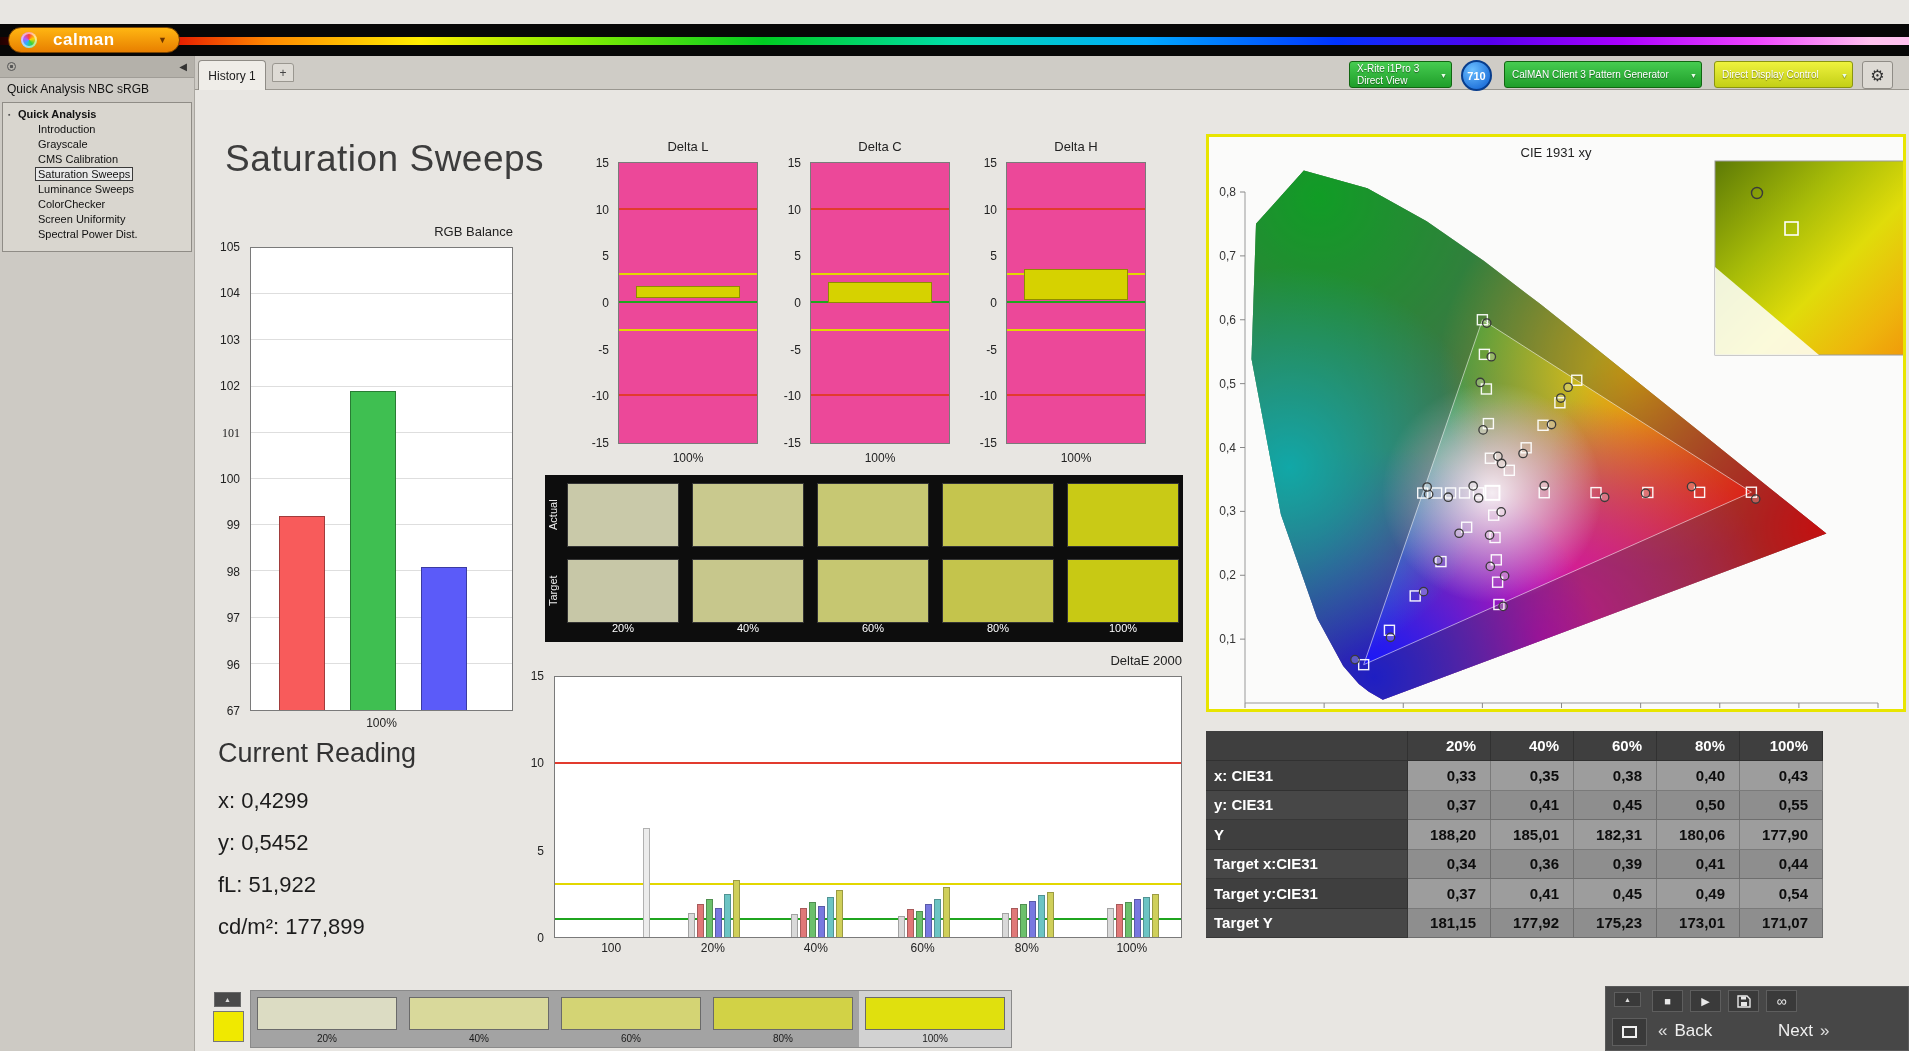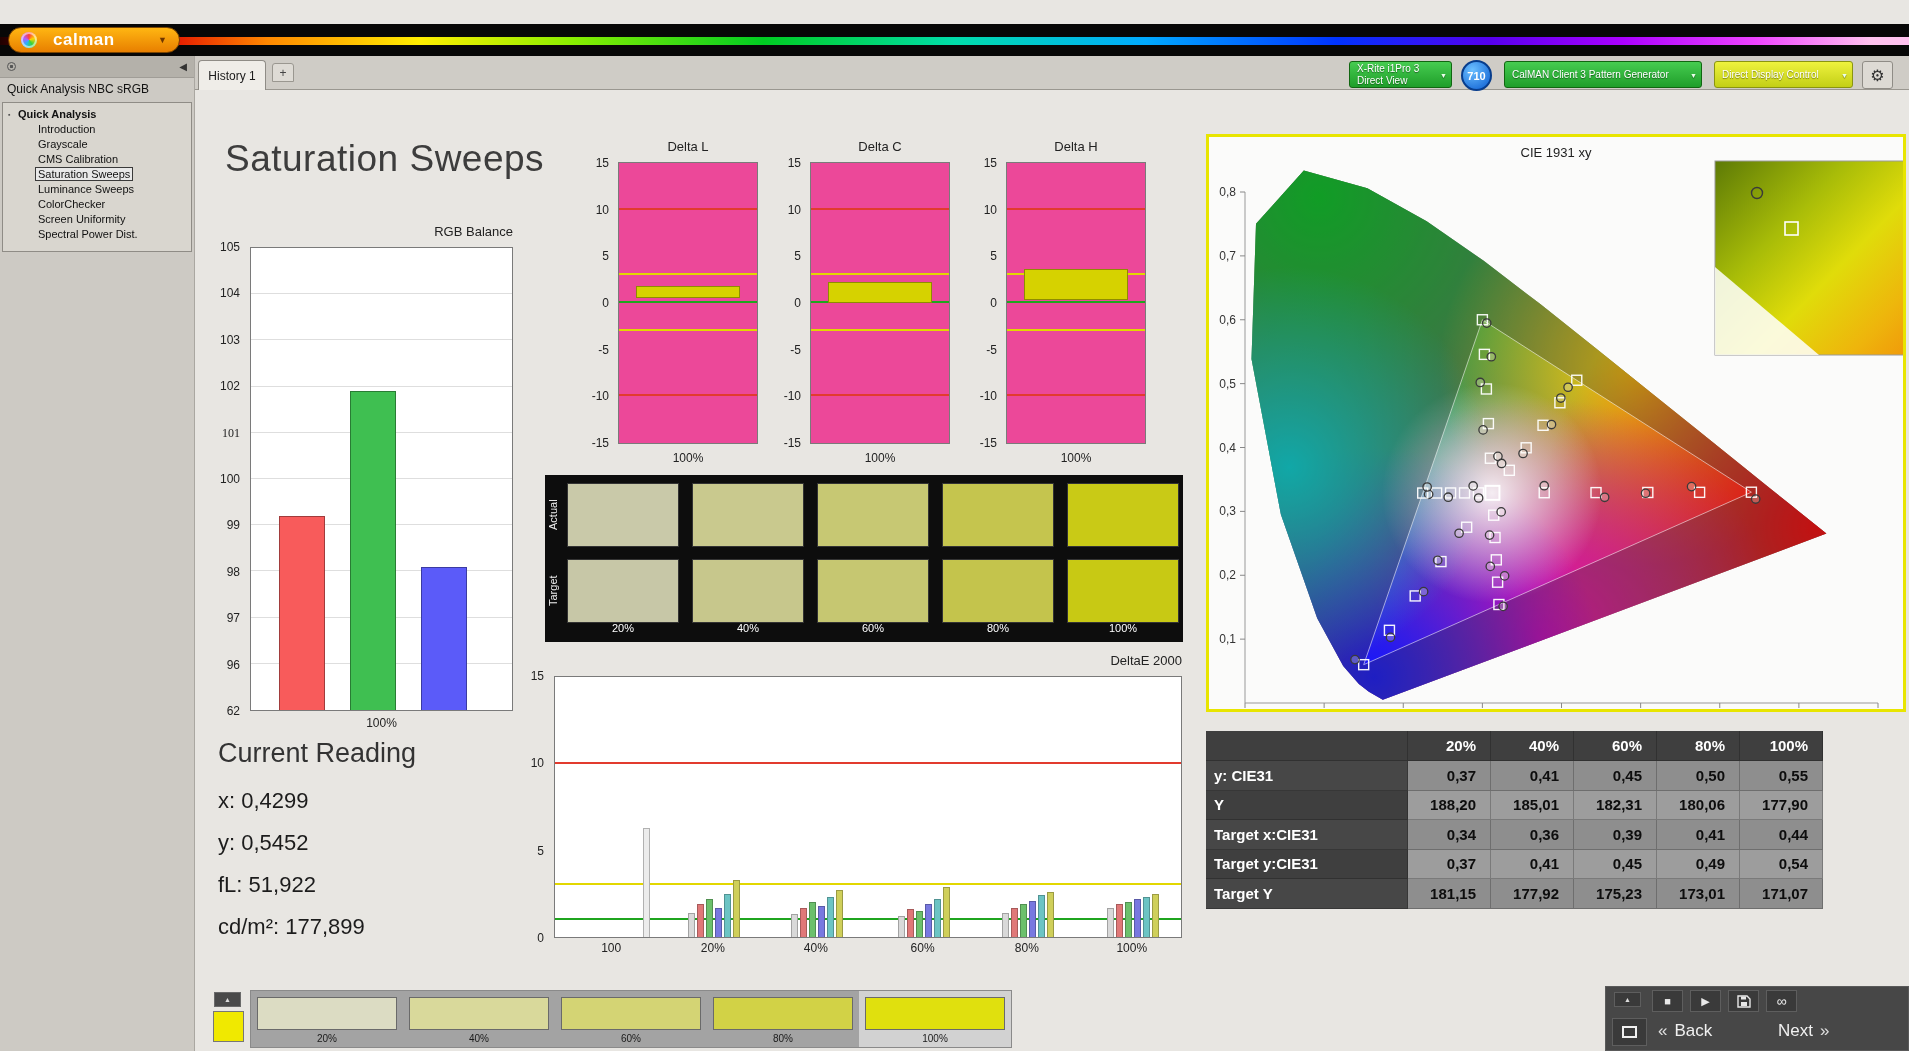--- a/index.html
+++ b/index.html
@@ -170,21 +170,21 @@
           <div class="tree-item"><span class="tree-item-label">Screen Uniformity</span></div>
           <div class="tree-item"><span class="tree-item-label">Spectral Power Dist.</span></div>
         </div>
     </div>
   </div>
 
   <div id="page-title">Saturation Sweeps</div>
 
   <div id="rgb-title" class="chart-title">RGB Balance</div>
   <div id="rgb-ylabels" class="ylabels">
-      <div class="ytick-label" style="bottom: calc(0% - 7px);">62</div>
+      <div class="ytick-label" style="bottom: calc(0% - 7px);">67</div>
       <div class="ytick-label" style="bottom: calc(10% - 7px);">96</div>
       <div class="ytick-label" style="bottom: calc(20% - 7px);">97</div>
       <div class="ytick-label" style="bottom: calc(30% - 7px);">98</div>
       <div class="ytick-label" style="bottom: calc(40% - 7px);">99</div>
       <div class="ytick-label" style="bottom: calc(50% - 7px);">100</div>
       <div class="ytick-label" style="bottom: calc(60% - 7px); font-family: Liberation Serif, serif;">101</div>
       <div class="ytick-label" style="bottom: calc(70% - 7px);">102</div>
       <div class="ytick-label" style="bottom: calc(80% - 7px);">103</div>
       <div class="ytick-label" style="bottom: calc(90% - 7px);">104</div>
       <div class="ytick-label" style="bottom: calc(100% - 7px);">105</div>
@@ -508,20 +508,28 @@
 
   <div id="results-table">
       <div class="trow thead">
         <div class="tcell lcell"></div>
         <div class="tcell hcell">20%</div>
         <div class="tcell hcell">40%</div>
         <div class="tcell hcell">60%</div>
         <div class="tcell hcell">80%</div>
         <div class="tcell hcell">100%</div>
       </div>
+      <div class="trow">
+        <div class="tcell lcell">x: CIE31</div>
+        <div class="tcell vcell">0,33</div>
+        <div class="tcell vcell">0,35</div>
+        <div class="tcell vcell">0,38</div>
+        <div class="tcell vcell">0,40</div>
+        <div class="tcell vcell">0,43</div>
+      </div>
       <div class="trow alt">
         <div class="tcell lcell">y: CIE31</div>
         <div class="tcell vcell">0,37</div>
         <div class="tcell vcell">0,41</div>
         <div class="tcell vcell">0,45</div>
         <div class="tcell vcell">0,50</div>
         <div class="tcell vcell">0,55</div>
       </div>
       <div class="trow">
         <div class="tcell lcell">Y</div>

